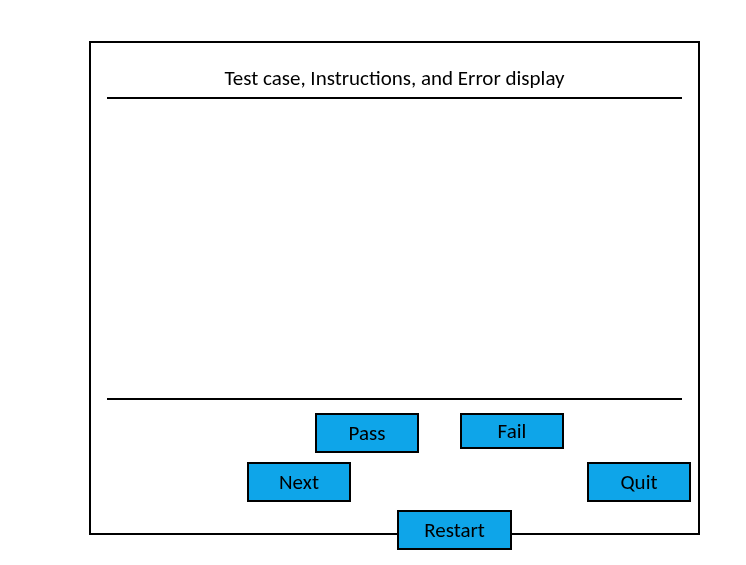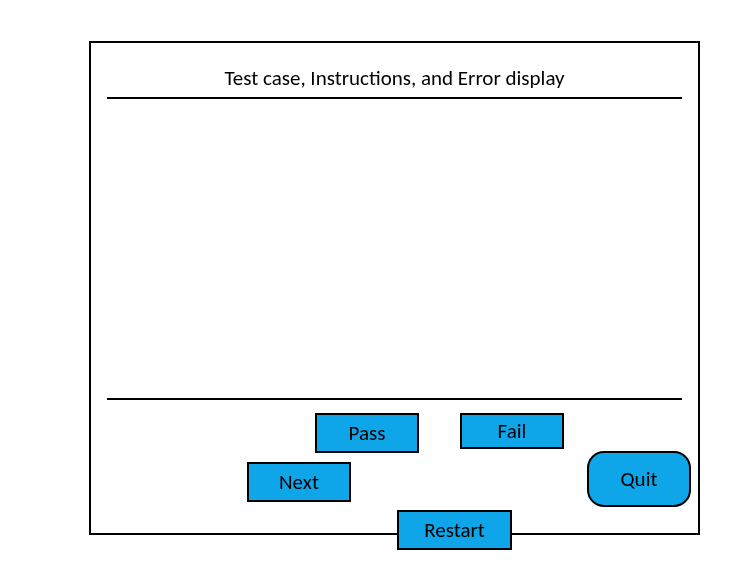--- a/index.html
+++ b/index.html
@@ -84,24 +84,23 @@
     }
     .btn-restart {
       left: 290px;
       top: 62px;
       width: 115px;
       height: 40px;
       margin-top: 48px;
     }
     .btn-quit {
       left: 480px;
-      top: 51px;
+      top: 62px;
       width: 104px;
-      height: 56px;
-      border-radius: 17px;
+      height: 40px;
     }
   </style>
 </head>
 <body>
 
 <div class="window">
   <div class="header">
     <span>Test case, Instructions, and Error display</span>
   </div>
   <div class="content"></div>

